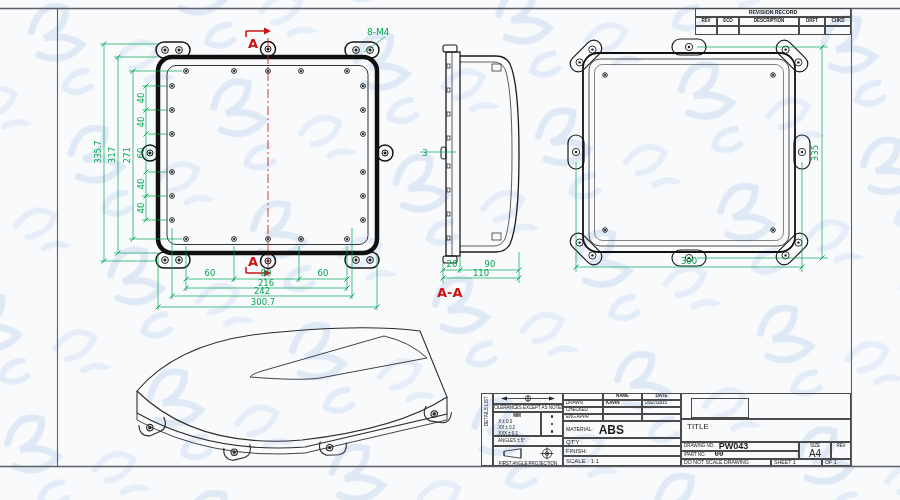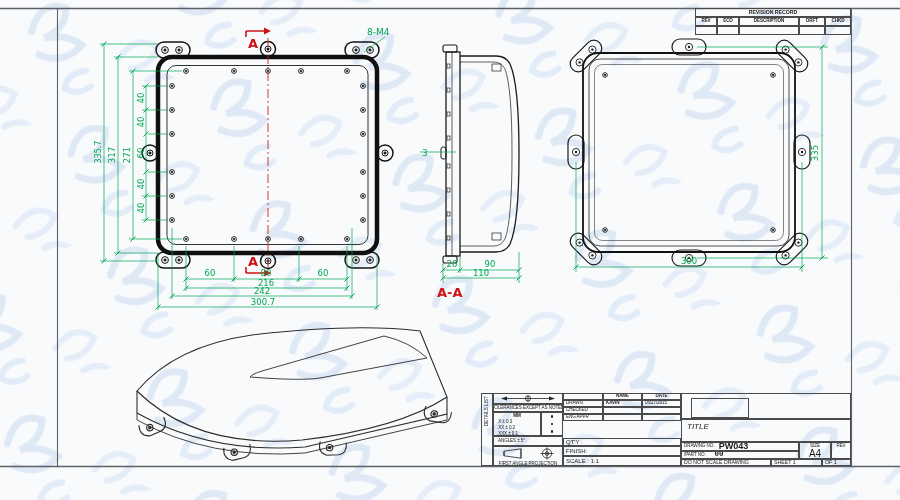--- a/index.html
+++ b/index.html
@@ -13,21 +13,21 @@
   .callout{fill:#00a650;font-size:9px;}
   
   .blk{position:absolute;box-sizing:border-box;}
   .cell{position:absolute;box-sizing:border-box;border:1px solid #4a4a4a;background:transparent;
         color:#1c1c1c;overflow:hidden;display:flex;align-items:center;padding:0 2px;
         line-height:1;white-space:nowrap;}
   .cc{justify-content:center;padding:0;}
   .f4{font-size:4.6px;letter-spacing:-0.1px;}
   .f5{font-size:5.2px;}
   .f6{font-size:6px;}
-  .f8{font-size:8px;font-style:italic;}
+  .f8{font-size:8px;}
   .b{font-weight:bold;}
   .vtext{writing-mode:vertical-rl;transform:rotate(180deg);font-size:4.6px;color:#222;
          display:flex;align-items:center;justify-content:flex-end;padding:2px 0;}
   .sq{width:2.5px;height:2.5px;background:#222;border-radius:50%;}
   .dotcol{display:flex;flex-direction:column;justify-content:space-around;align-items:center;height:100%;width:100%;}
 </style>
 </head>
 <body>
 <div id="stage">
 
@@ -384,20 +384,24 @@
   <div class="cell f4" style="left:82px;top:7px;width:40px;height:7px;">DRAWN</div>
   <div class="cell f4 b" style="left:122px;top:7px;width:39px;height:7px;">KAVIN</div>
   <div class="cell f4" style="left:161px;top:7px;width:39px;height:7px;">05/27/2015</div>
   <div class="cell f4" style="left:82px;top:14px;width:40px;height:7px;">CHECKED</div>
   <div class="cell" style="left:122px;top:14px;width:39px;height:7px;"></div>
   <div class="cell" style="left:161px;top:14px;width:39px;height:7px;"></div>
   <div class="cell f4" style="left:82px;top:21px;width:40px;height:7px;">ENG APPR</div>
   <div class="cell" style="left:122px;top:21px;width:39px;height:7px;"></div>
   <div class="cell" style="left:161px;top:21px;width:39px;height:7px;"></div>
 
+  <div class="cell" style="left:82px;top:28px;width:118px;height:17px;">
+    <span class="f5">MATERIAL :</span>&nbsp;
+    <span class="b" style="font-size:12px;">ABS</span>
+  </div>
   <div class="cell f6" style="left:82px;top:45px;width:118px;height:8px;">QT'Y :</div>
   <div class="cell f6" style="left:82px;top:53px;width:118px;height:10px;">FINISH:</div>
   <div class="cell f6" style="left:82px;top:63px;width:118px;height:10px;">SCALE : 1:1</div>
 
   <div class="cell" style="left:200px;top:0;width:170px;height:26px;">
     <div style="position:absolute;left:9px;top:4px;width:56px;height:18px;border:1px solid #4a4a4a;"></div>
   </div>
   <div class="cell f8" style="left:200px;top:26px;width:170px;height:23px;align-items:flex-start;padding-top:3px;padding-left:5px;">TITLE</div>
   <div class="cell" style="left:200px;top:49px;width:118px;height:9px;">
     <span class="f4">DRAWING NO.</span>&nbsp;

